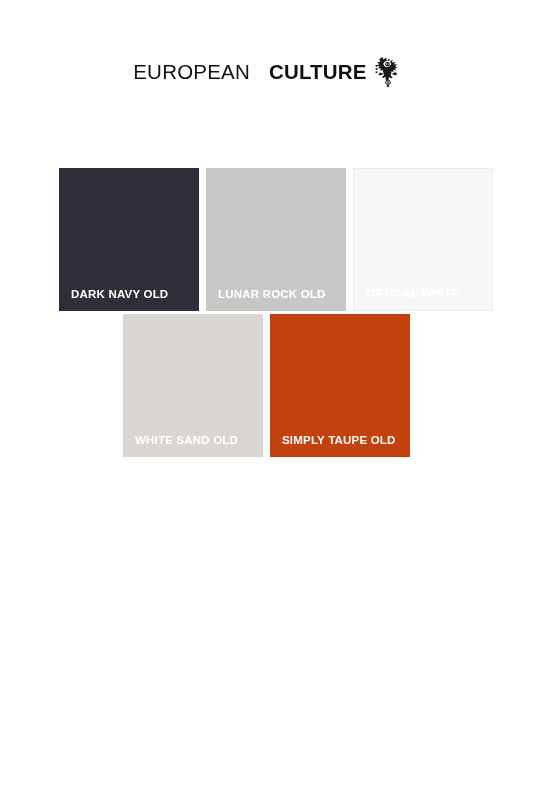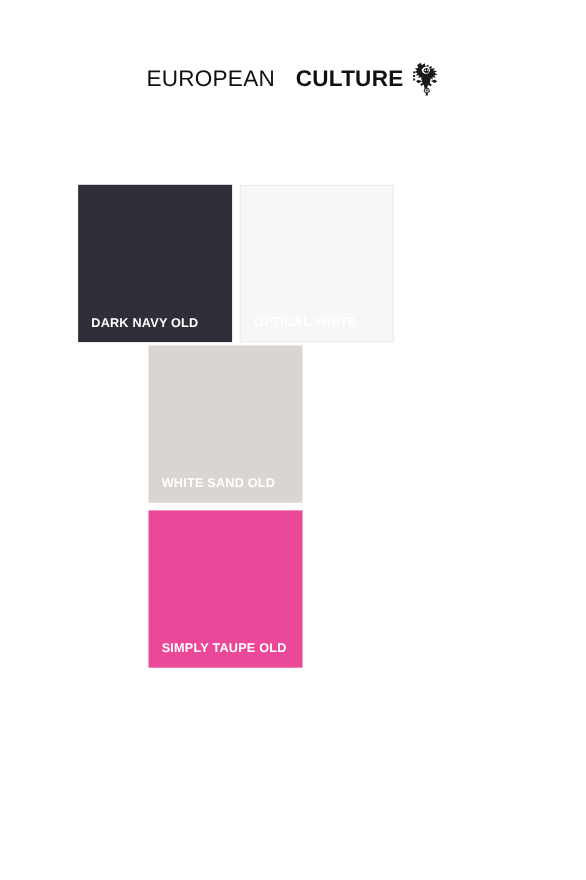--- a/index.html
+++ b/index.html
@@ -47,30 +47,30 @@
     margin-top: 12px;
     font-size: 11.5px;
     font-weight: 400;
     color: #1a1a1a;
     letter-spacing: 0.3px;
   }
 
   
   .swatch-rows {
     position: absolute;
-    left: 16px;
+    left: 4px;
     top: 168px;
     width: 442px;
   }
   .swatch-row {
     display: flex;
     gap: 7px;
   }
   .swatch-row-1 { padding-left: 55px; }
-  .swatch-row-2 { padding-left: 119px; margin-top: 3px; flex-direction: column; }
+  .swatch-row-2 { padding-left: 119px; margin-top: 3px; }
 
   .swatch {
     position: relative;
     width: 140px;
     height: 143px;
     box-sizing: border-box;
     flex: 0 0 auto;
   }
   .swatch.bordered {
     border: 1px solid #ececed;
@@ -116,27 +116,30 @@
     </svg>
   </div>
 </div>
 
 <div class="swatch-rows">
 
   <div class="swatch-row swatch-row-1">
     <div class="swatch" style="background-color: rgb(46, 47, 56);">
       <div class="swatch-label" style="color: rgb(255, 255, 255);">DARK NAVY OLD</div>
     </div>
+    <div class="swatch" style="background-color: rgb(198, 199, 199);">
+      <div class="swatch-label" style="color: rgb(255, 255, 255);">LUNAR ROCK OLD</div>
+    </div>
     <div class="swatch bordered" style="background-color: rgb(247, 247, 247);">
       <div class="swatch-label" style="color: rgb(255, 255, 255);">OPTICAL WHITE</div>
     </div>
   </div>
 
   <div class="swatch-row swatch-row-2">
     <div class="swatch" style="background-color: rgb(217, 213, 208);">
       <div class="swatch-label" style="color: rgb(255, 255, 255);">WHITE SAND OLD</div>
     </div>
-    <div class="swatch" style="background-color: #ec4899;">
+    <div class="swatch" style="background-color: #c2410c;">
       <div class="swatch-label" style="color: rgb(255, 255, 255);">SIMPLY TAUPE OLD</div>
     </div>
   </div>
 
 </div>
 
 </body></html>

